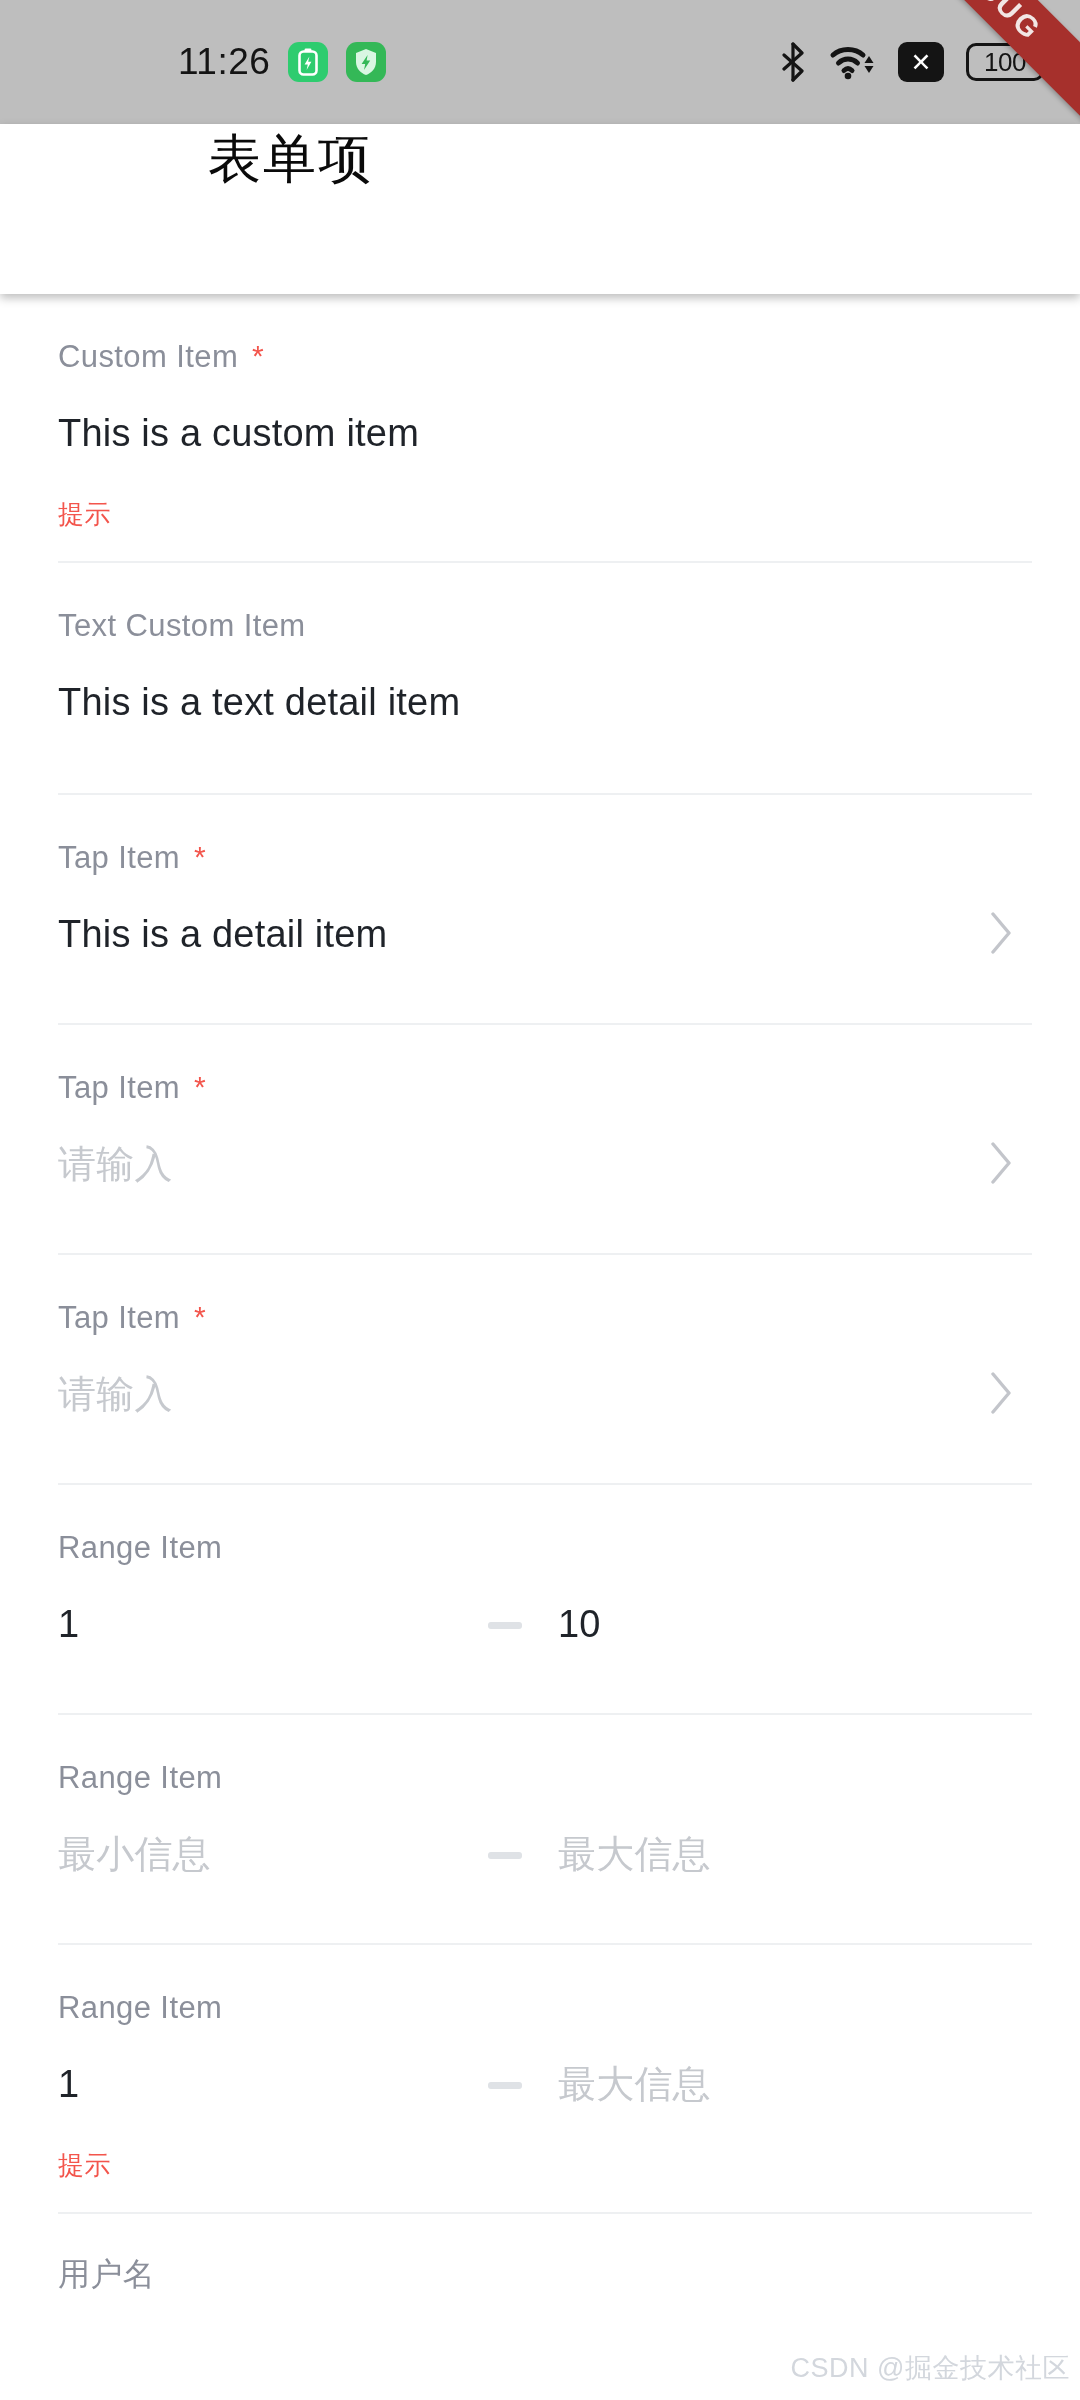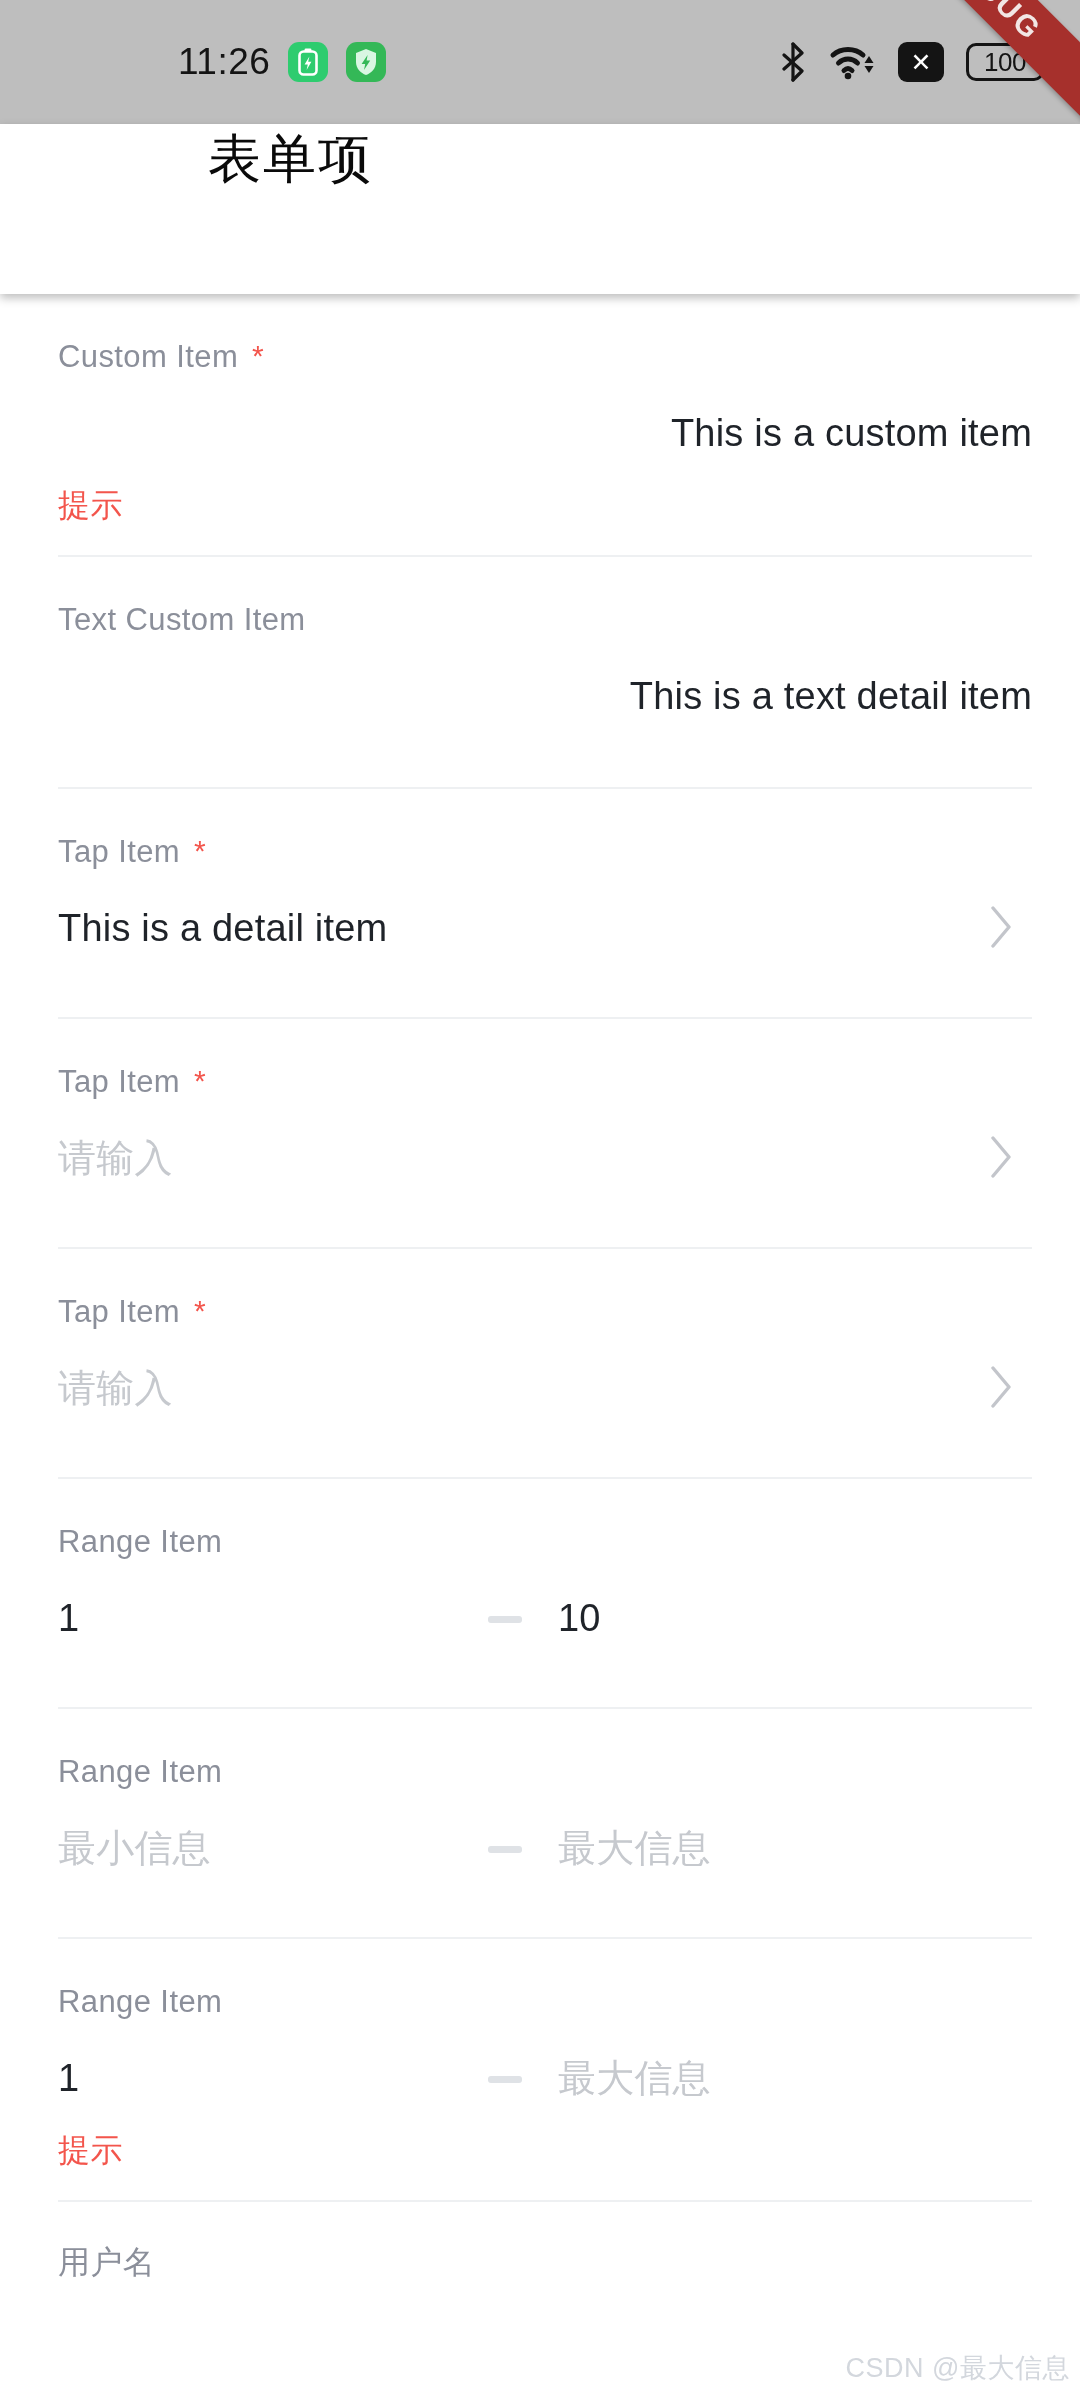--- a/index.html
+++ b/index.html
@@ -65,29 +65,29 @@
   
   .form{ position:relative; background:#fff; padding-top:0; }
   .row{ position:relative; padding:0 8px 0 58px; }
   .row .inner{ padding:38px 40px 0 0; }
   .label-line{ display:flex; align-items:center; height:48px; }
   .label{
     font-size:31px; color:#8b8f9a; letter-spacing:.4px; line-height:1;
   }
   .req{ color:#f3554c; font-size:30px; margin-left:14px; line-height:1; }
   .value-line{
-    display:flex; align-items:center; min-height:76px; margin-top:16px;justify-content:flex-end;
+    display:flex; align-items:center; min-height:76px; margin-top:16px;
   }
   .value{
     font-size:38px; color:#1f2329; line-height:1.1; letter-spacing:.2px;
   }
   .value.ph{ color:#c6c9ce; }
   .chev{ margin-left:auto; margin-right:14px; opacity:.85; }
   .error{
-    font-size:32px; color:#f3554c; margin-top:17px; line-height:1;
+    font-size:26px; color:#f3554c; margin-top:29px; line-height:1;
     letter-spacing:.5px;
   }
   .divider{
     height:2px; background:#eef0f2; margin-top:34px; margin-right:0;
   }
 
   
   .range-line{ display:flex; align-items:center; margin-top:16px; min-height:76px;}
   .range-cell{ width:430px; }
   .range-cell .value{ display:block; }
@@ -303,15 +303,15 @@
     <div class="row">
       <div class="inner" style="padding-top:36px">
         <div class="label-line">
           <span class="label" style="font-size:32px">用户名</span>
         </div>
       </div>
     </div>
 
   </div>
 
-  <div class="wm2">CSDN @最大信息</div>
+  <div class="wm2">CSDN @掘金技术社区</div>
 
 </div>
 
 </body></html>

